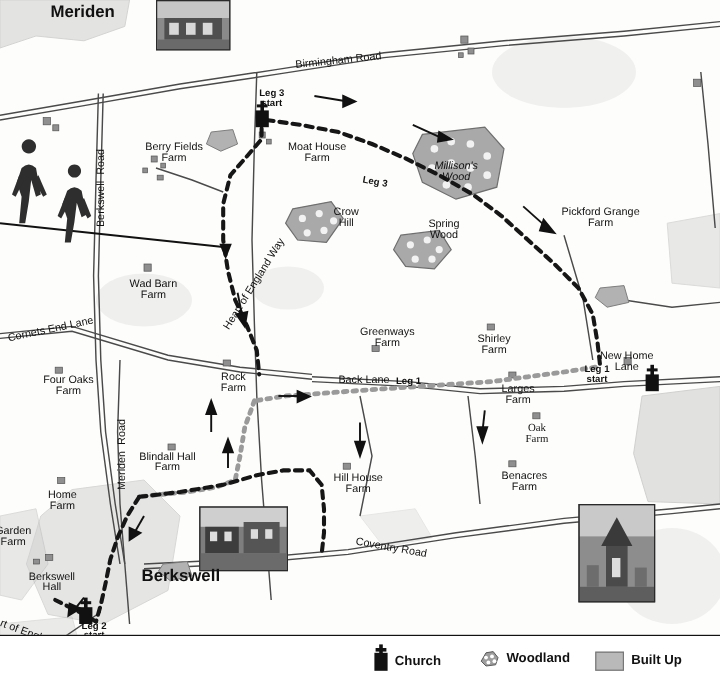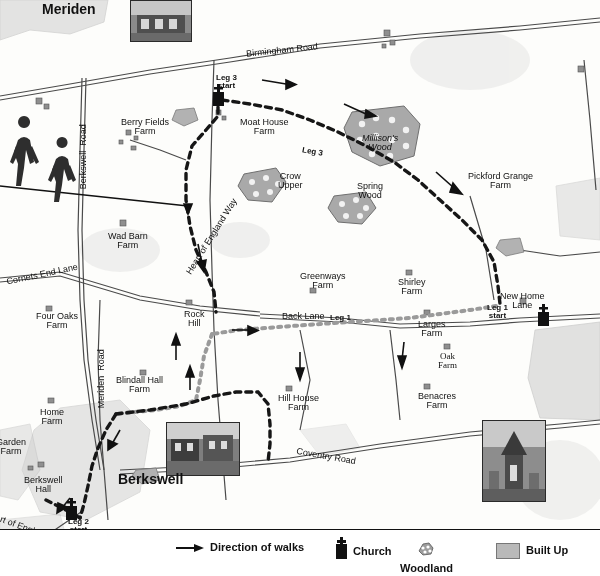--- a/index.html
+++ b/index.html
@@ -338,39 +338,39 @@
   </div>
 
   <div class="lbl town" style="left:42px;top:2px;">Meriden</div>
   <div class="lbl town" style="left:118px;top:472px;">Berkswell</div>
 
   <div class="lbl place" style="left:121px;top:118px;">Berry Fields
 Farm</div>
   <div class="lbl place" style="left:228px;top:118px;margin-left:12px;">Moat House
 Farm</div>
   <div class="lbl place" style="left:278px;top:172px;">Crow
-Upper</div>
+Hill</div>
   <div class="lbl place" style="left:345px;top:182px;margin-left:12px;">Spring
 Wood</div>
   <div class="lbl place" style="left:362px;top:134px;font-style:italic;">Millison's
 Wood</div>
   <div class="lbl place" style="left:468px;top:172px;">Pickford Grange
 Farm</div>
   <div class="lbl place" style="left:108px;top:232px;">Wad Barn
 Farm</div>
   <div class="lbl place" style="left:300px;top:272px;">Greenways
 Farm</div>
   <div class="lbl place" style="left:398px;top:278px;">Shirley
 Farm</div>
   <div class="lbl place" style="left:500px;top:292px;">New Home
 Lane</div>
   <div class="lbl place" style="left:36px;top:312px;">Four Oaks
 Farm</div>
   <div class="lbl place" style="left:184px;top:310px;">Rock
-Hill</div>
+Farm</div>
   <div class="lbl place" style="left:418px;top:320px;">Larges
 Farm</div>
   <div class="lbl place" style="left:438px;top:352px;font-family:Liberation Serif, serif;">Oak
 Farm</div>
   <div class="lbl place" style="left:116px;top:376px;">Blindall Hall
 Farm</div>
   <div class="lbl place" style="left:278px;top:394px;">Hill House
 Farm</div>
   <div class="lbl place" style="left:418px;top:392px;">Benacres
 Farm</div>
@@ -393,34 +393,27 @@
   <div class="lbl leg" style="left:216px;top:74px;">Leg 3
 start</div>
   <div class="lbl leg rot-p12" style="left:302px;top:148px;">Leg 3</div>
   <div class="lbl leg" style="left:330px;top:314px;">Leg 1</div>
   <div class="lbl leg" style="left:487px;top:304px;">Leg 1
 start</div>
   <div class="lbl leg" style="left:68px;top:518px;">Leg 2
 start</div>
 
   <div class="legendbar">
-    <div class="legend-item" style="left:176px;top:12px;">
-      <svg class="arrow-glyph" viewBox="0 0 28 10">
-        <line x1="0" y1="5" x2="19" y2="5" stroke="#111" stroke-width="2"></line>
-        <polygon points="18,1 28,5 18,9" fill="#111"></polygon>
-      </svg>
-      <span class="lbl legend" style="position:static;">Direction of walks</span>
-    </div>
-
-    <div class="legend-item" style="left:312px;top:14px;margin-left:24px;">
+
+    <div class="legend-item" style="left:312px;top:14px;">
       <span class="church-glyph"></span>
       <span class="lbl legend" style="position:static;">Church</span>
     </div>
 
-    <div class="legend-item" style="left:400px;top:12px;flex-direction:column;">
+    <div class="legend-item" style="left:400px;top:12px;">
       <svg class="tree-glyph" viewBox="0 0 16 15">
         <path d="M1,9 L5,2 L11,1 L15,6 L13,12 L5,13 Z" fill="#9d9d9d" stroke="#555" stroke-width="0.8"></path>
         <circle cx="5" cy="6" r="1.6" fill="#fff"></circle>
           <circle cx="10" cy="5" r="1.6" fill="#fff"></circle>
         <circle cx="7" cy="10" r="1.6" fill="#fff"></circle>
           <circle cx="12" cy="9" r="1.6" fill="#fff"></circle>
       </svg>
       <span class="lbl legend" style="position:static;">Woodland</span>
     </div>
 

